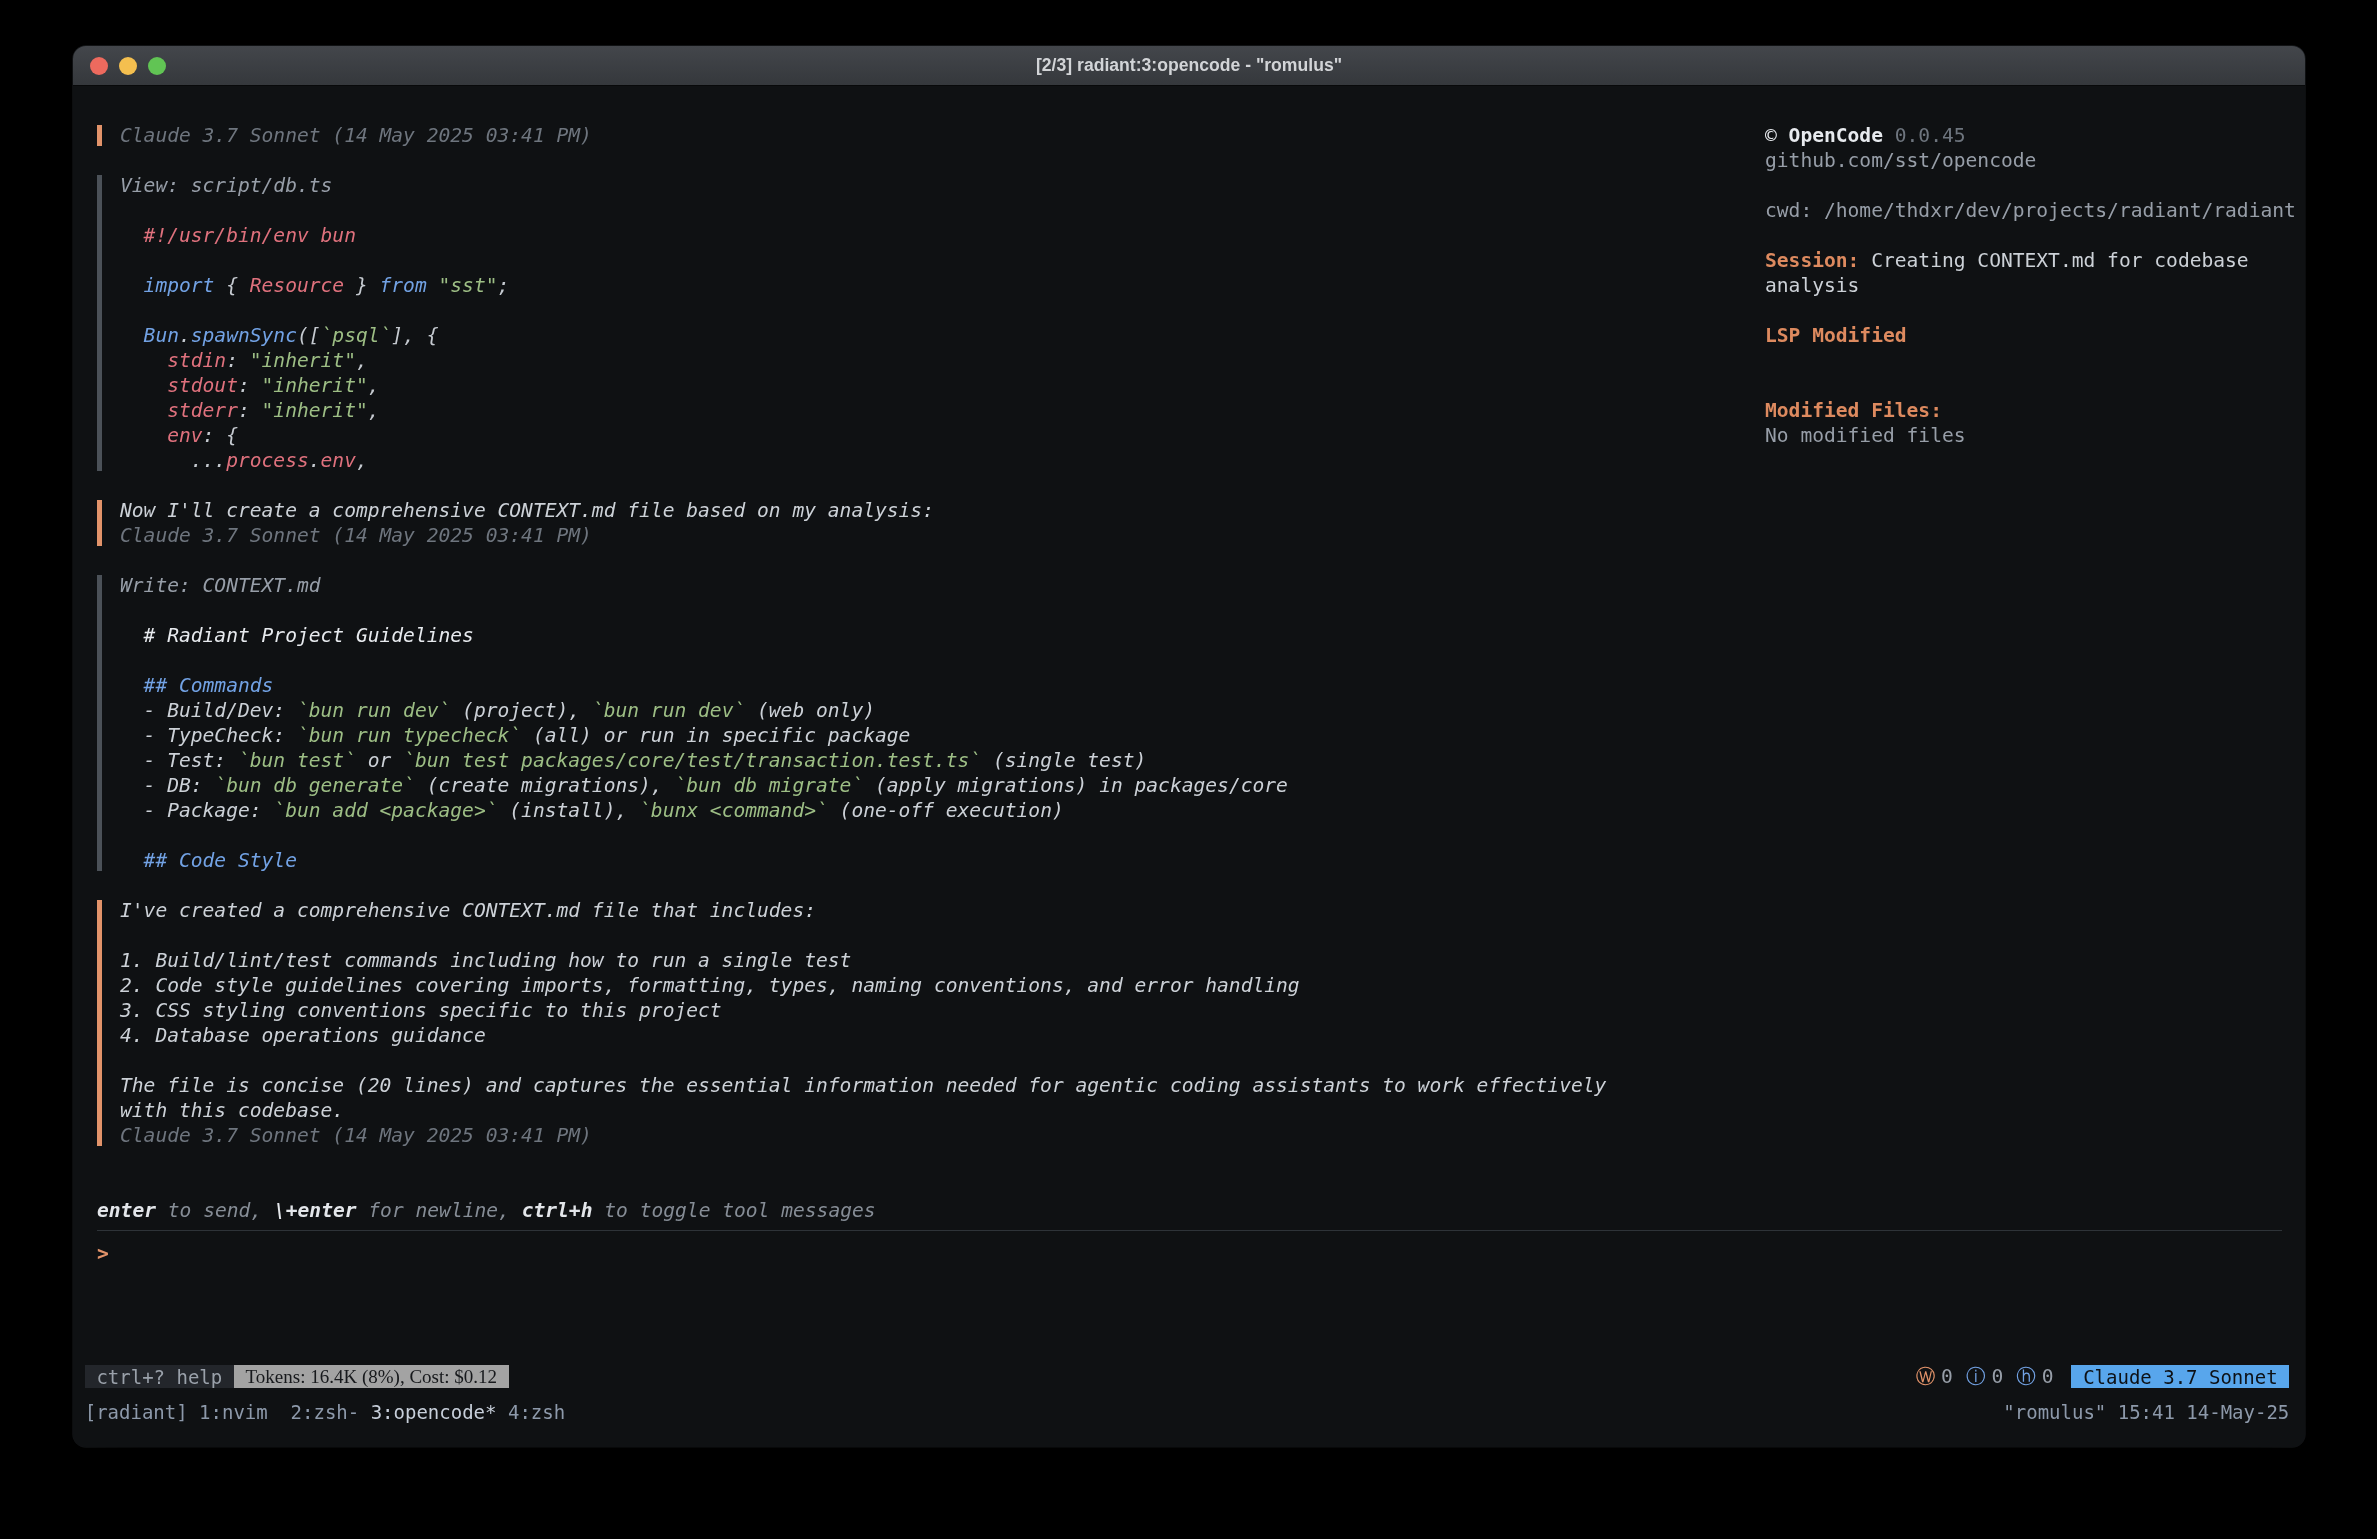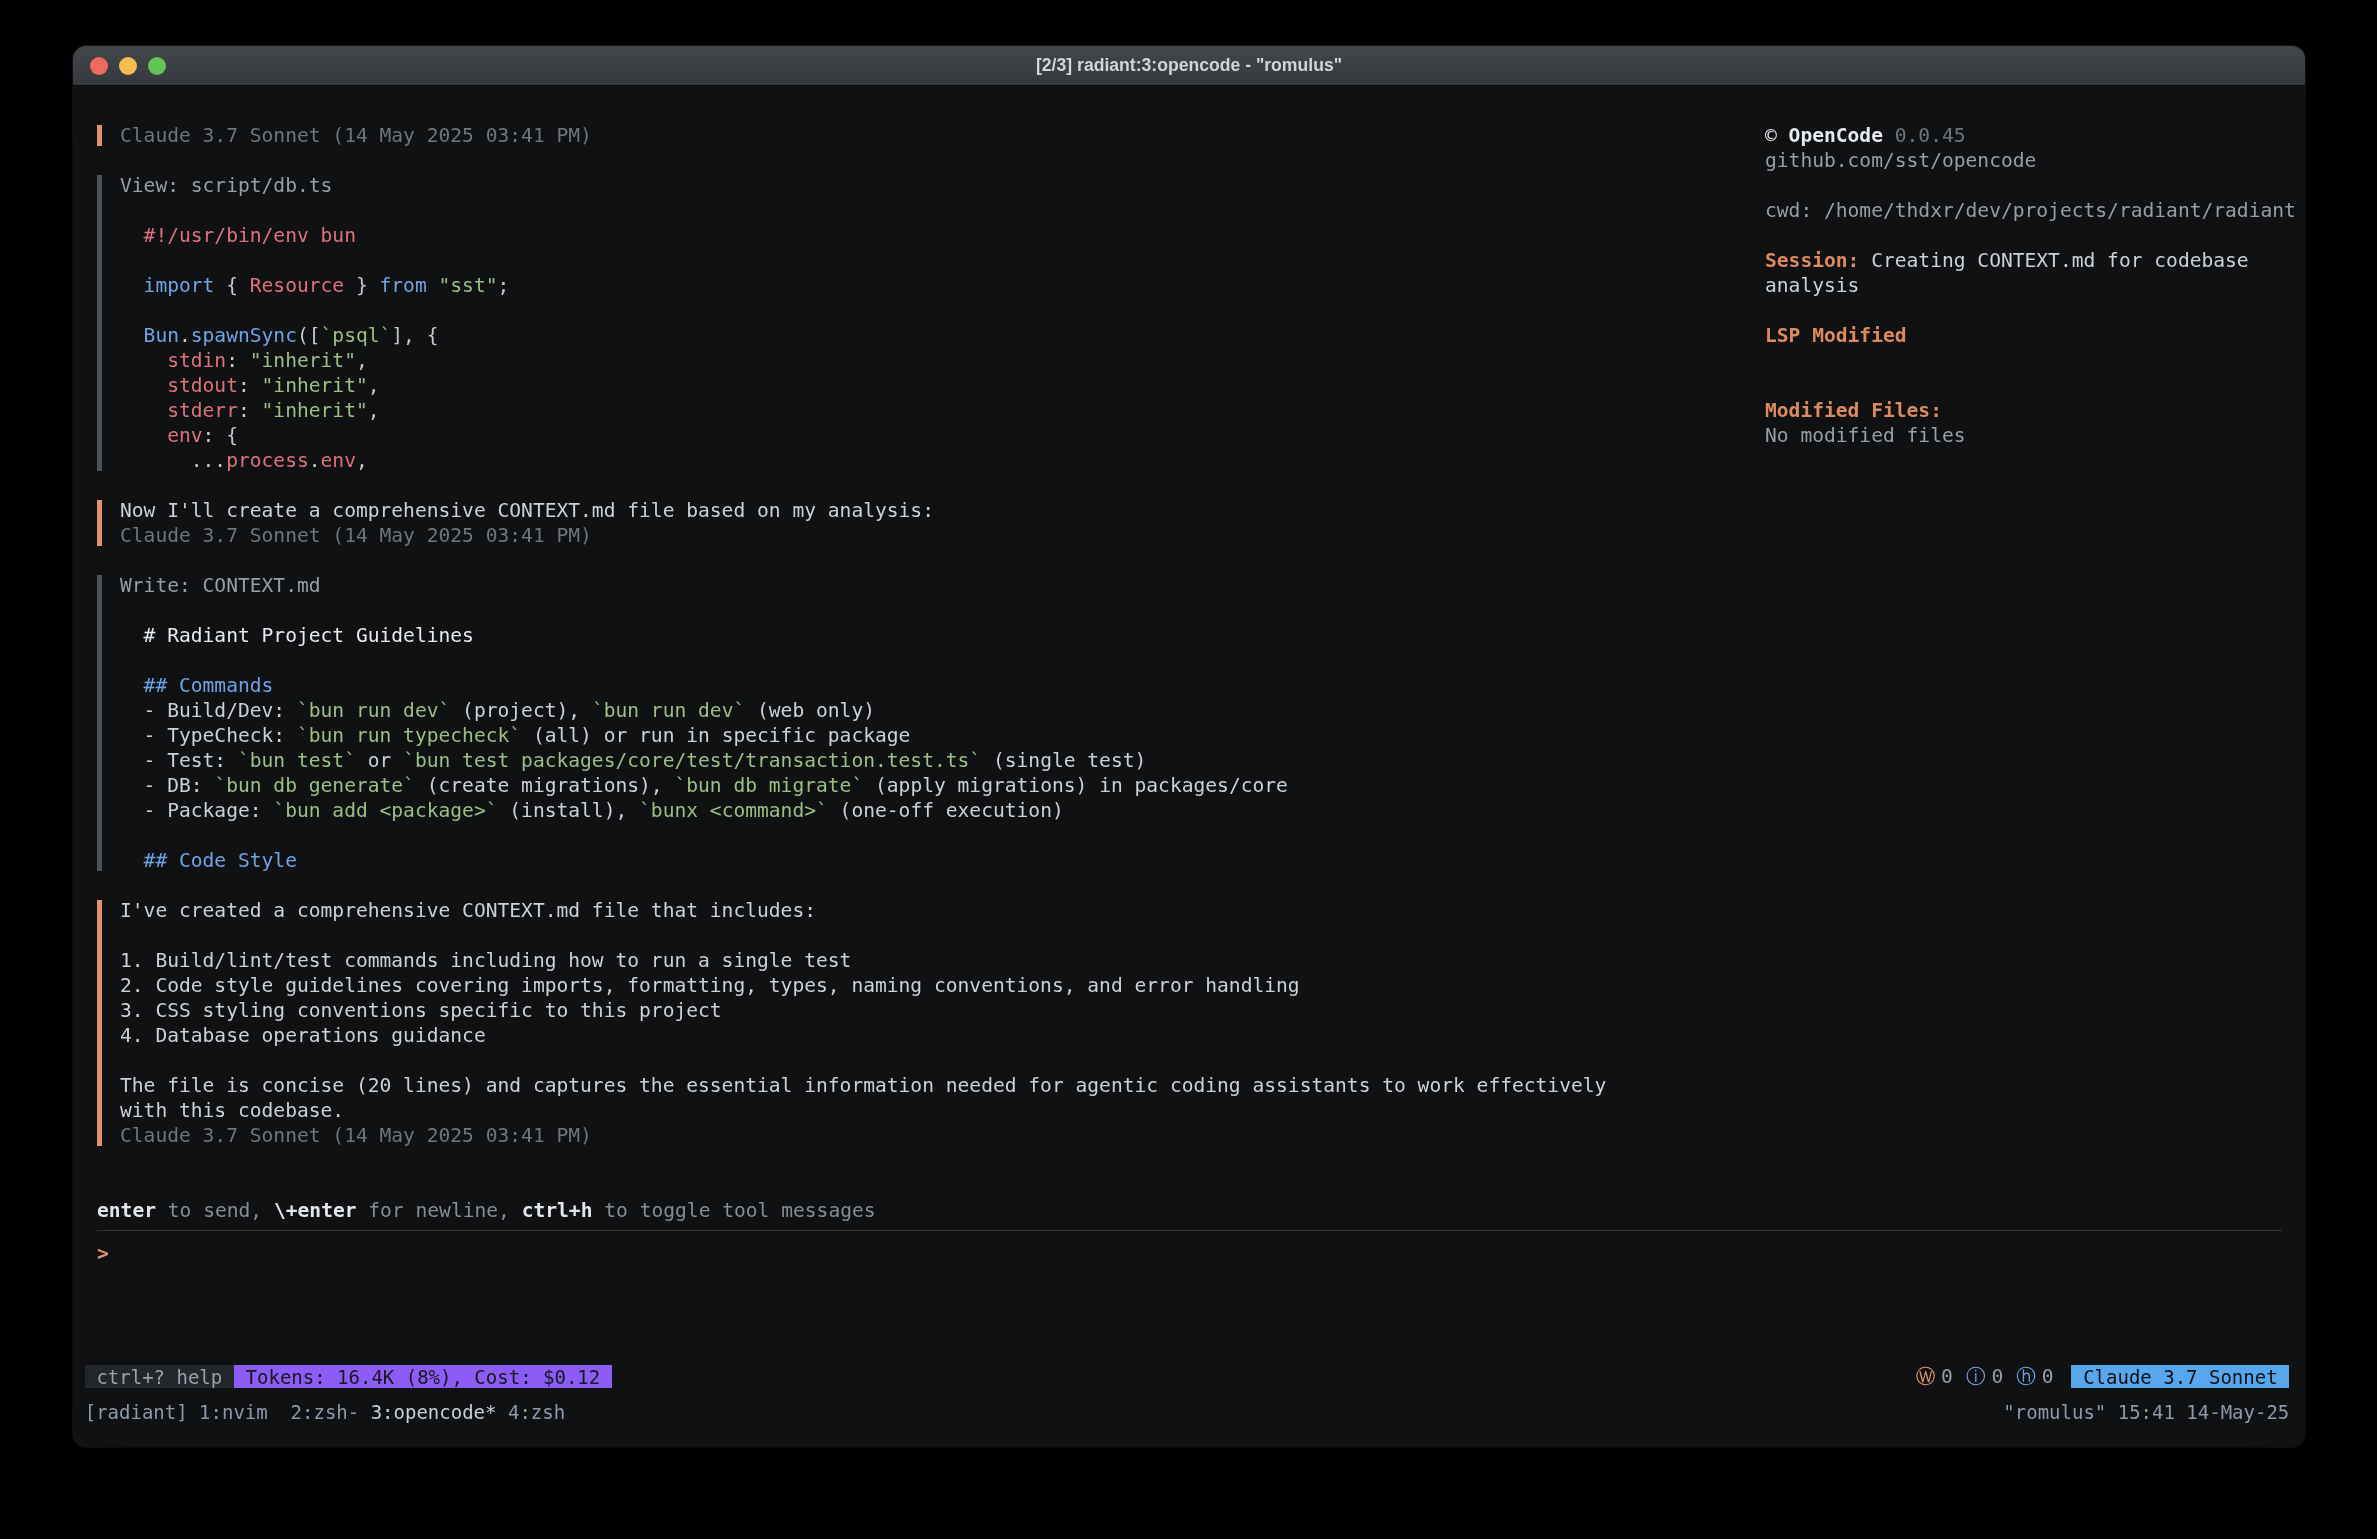--- a/index.html
+++ b/index.html
@@ -21,21 +21,21 @@
   .light.red    { background:#ed6a5e; }
   .light.yellow { background:#f4bf4f; }
   .light.green  { background:#61c454; }
   .title { font-family:"Liberation Sans",sans-serif; font-size:17.6px; font-weight:700; color:#d2d4d7; }
 
   .content {
     position:absolute; top:40px; left:0; right:0; bottom:0;
     font-family:"DejaVu Sans Mono",monospace; font-size:19.6px; line-height:25px;
     color:#ccd1d7;
   }
-  .main { padding:37px 23.5px 0 24px; }
+  .main { padding:37px 23.5px 0 24px;font-style:italic; }
 
   .block { position:relative; padding-left:23px; margin-bottom:25px; }
   .block::before { content:""; position:absolute; left:0; top:2px; bottom:2px; width:4.6px; }
   .accent-orange::before { background:#e2936a; }
   .accent-gray::before   { background:#4b5158; }
 
   .line { white-space:pre; min-height:25px; }
 
   
   .c-text{color:#ccd1d7} .c-white{color:#e7eaee} .c-whitebold{color:#e7eaee;font-weight:bold}
@@ -50,21 +50,21 @@
   .prompt-char { color:#e2936a; font-weight:bold; }
 
   .sidebar { position:absolute; left:1692px; top:37px; width:600px; }
 
   .statusbar {
     position:absolute; left:11.7px; right:15.7px; bottom:59px; height:23.5px;
     display:flex; align-items:center;
   }
   .badge { height:23.5px; line-height:24px; padding:0 11.7px; font-size:19px; white-space:pre; }
   .badge-help   { background:#23262b; color:#9aa1aa; }
-  .badge-tokens { background:#8b5cf6; color:#17191c; }
+  .badge-tokens { background:#a3a3a3; color:#17191c;font-family:Liberation Serif, serif; }
   .status-right { margin-left:auto; display:flex; align-items:center; gap:18px; }
   .diagnostics { display:flex; align-items:center; gap:13px; }
   .diag-item { display:flex; align-items:center; gap:5.9px; }
   .diag-count { color:#979ea8; }
   .badge-model { background:#58a6ec; color:#0d1116; }
 
   .tmuxbar {
     position:absolute; left:11.7px; right:15.7px; bottom:23px; height:23.5px;
     display:flex; align-items:center; justify-content:space-between;
     font-size:19px;

